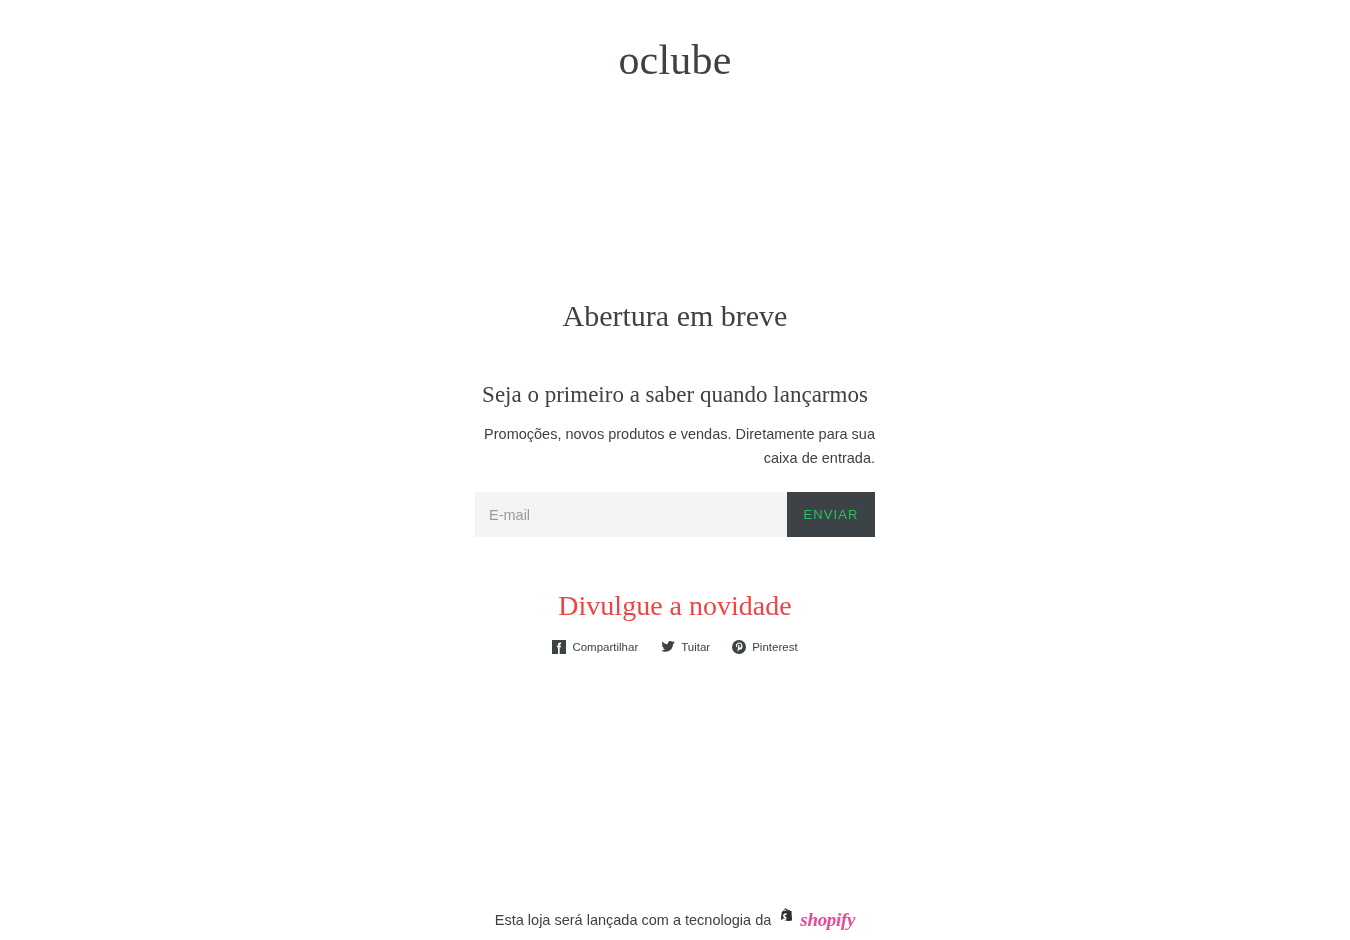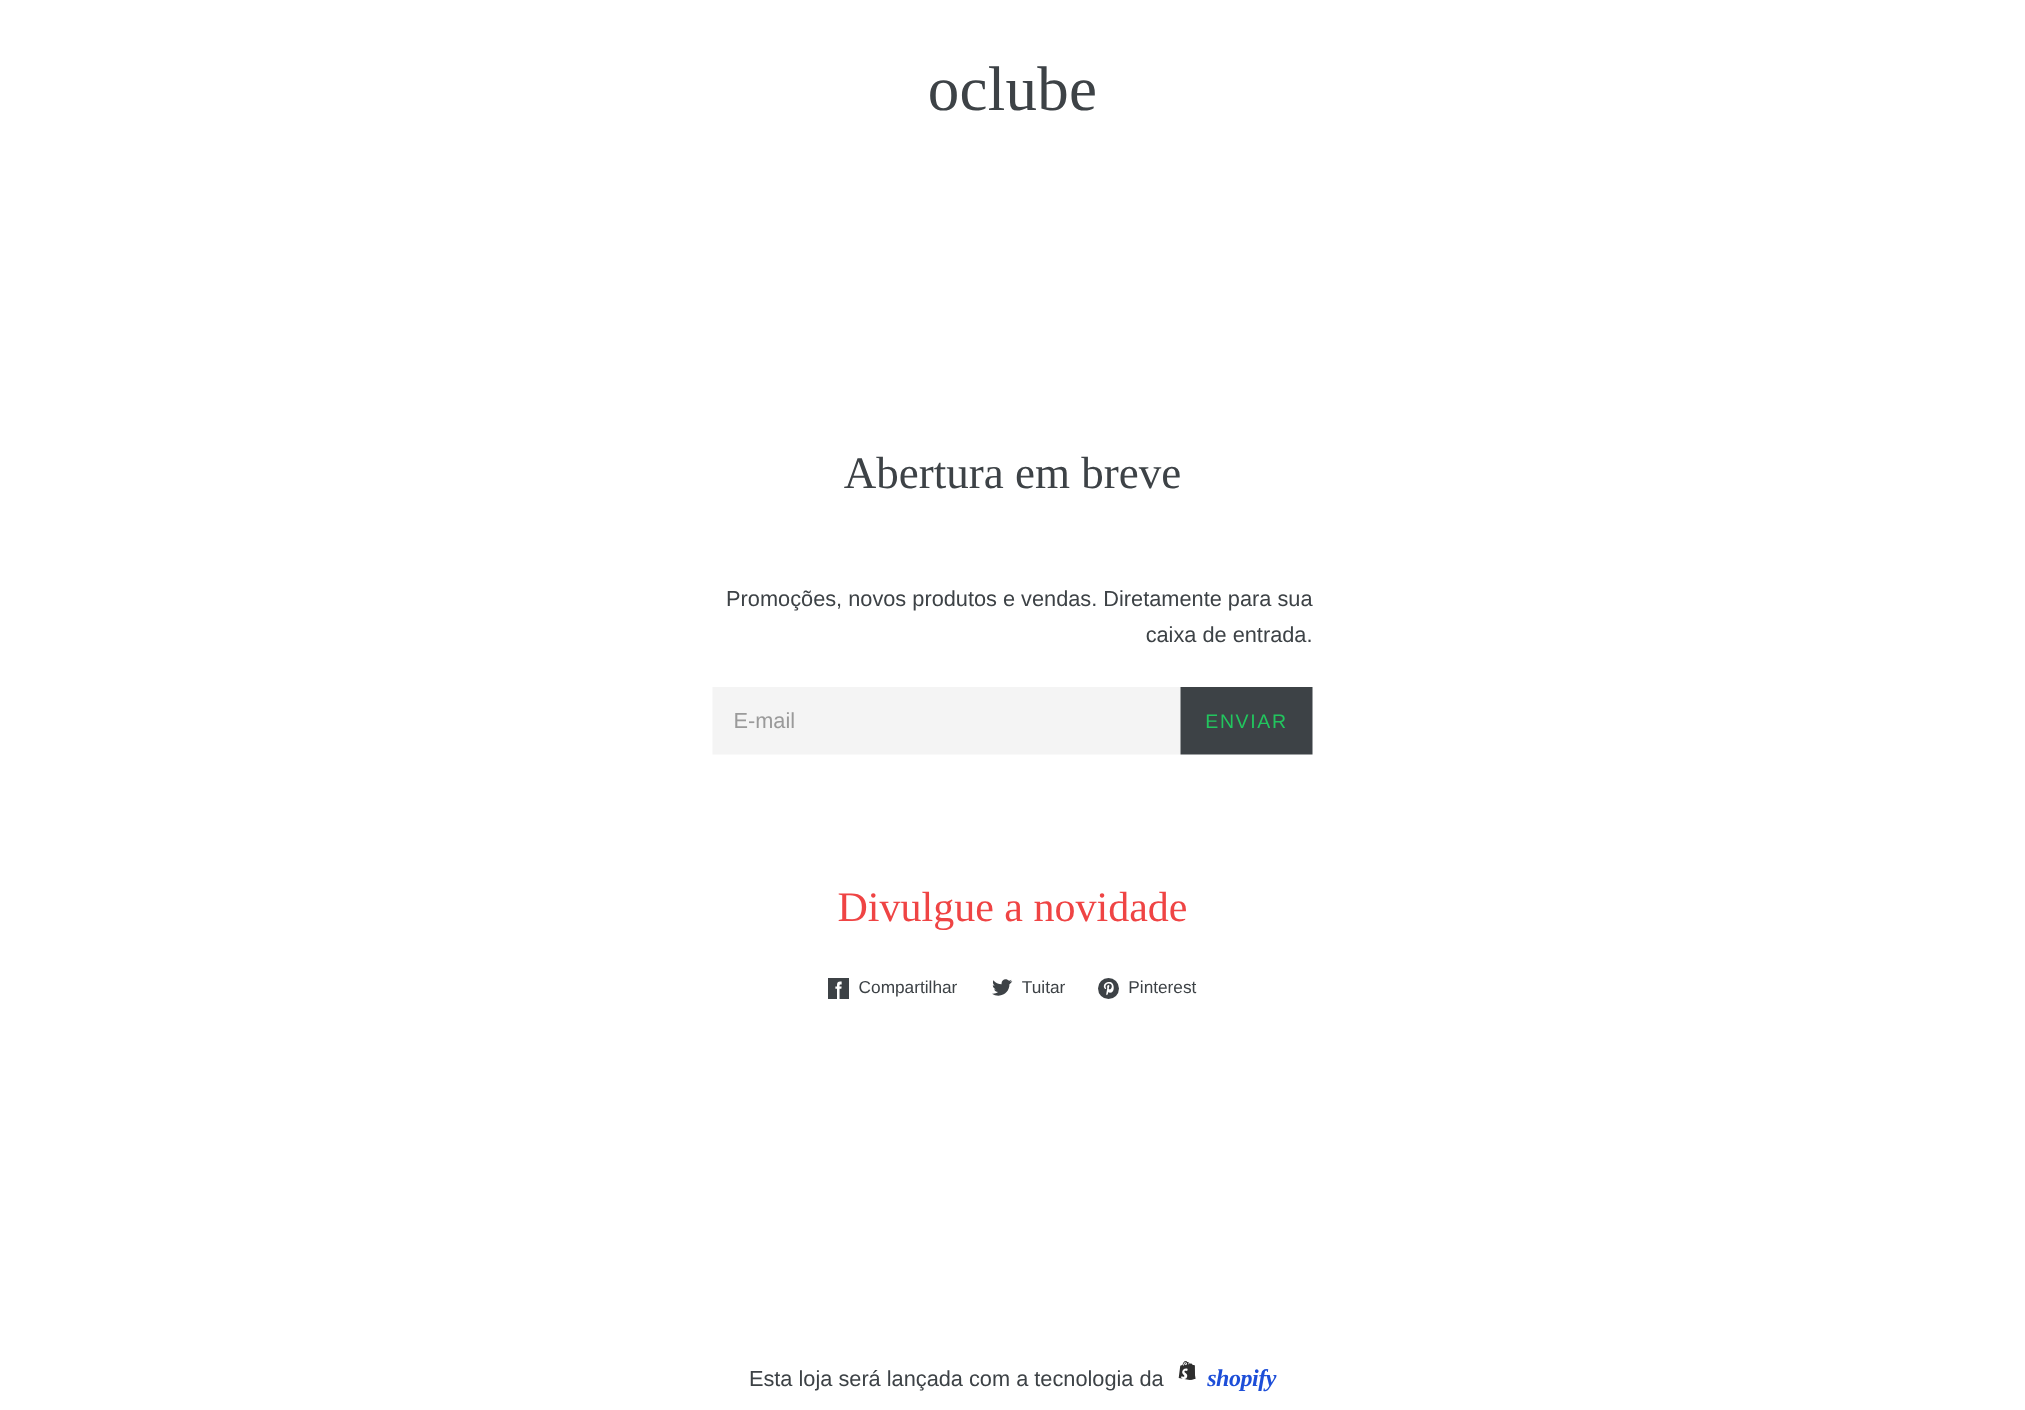--- a/index.html
+++ b/index.html
@@ -109,21 +109,21 @@
   }
   .share h3 {
     margin: 0;
     font-family: "Liberation Serif", serif;
     font-size: 28px;
     line-height: 28px;
     font-weight: 400;
     color: #ef4444;
   }
   .share-links {
-    margin-top: 32px;
+    margin-top: 20px;
     display: flex;
     justify-content: center;
     align-items: center;
     gap: 22px;
   }
   .share-link {
     display: inline-flex;
     align-items: center;
     gap: 6px;
     font-family: "Liberation Sans", sans-serif;
@@ -168,35 +168,36 @@
     display: inline-flex;
     align-items: center;
     gap: 3px;
     text-decoration: none;
     color: #3d4246;
   }
   .shopify-wordmark {
     font-family: "Liberation Serif", serif;
     font-weight: 700;
     font-style: italic;
-    font-size: 16px;
+    font-size: 19px;
     letter-spacing: -0.3px;
-    color: #1d4ed8;
+    color: #ec4899;
   }
 </style>
 </head>
 <body>
 
 <div class="page">
 
   <div class="logo">oclube</div>
 
   <div class="hero">Abertura em breve</div>
 
   <div class="newsletter">
+    <h2>Seja o primeiro a saber quando lançarmos</h2>
     <p>Promoções, novos produtos e vendas. Diretamente para sua caixa de entrada.</p>
 
     <form class="form-row">
       <input class="email-input" type="email" placeholder="E-mail" style="">
       <button class="submit-btn" type="submit">ENVIAR</button>
     </form>
   </div>
 
   <div class="share">
     <h3>Divulgue a novidade</h3>

